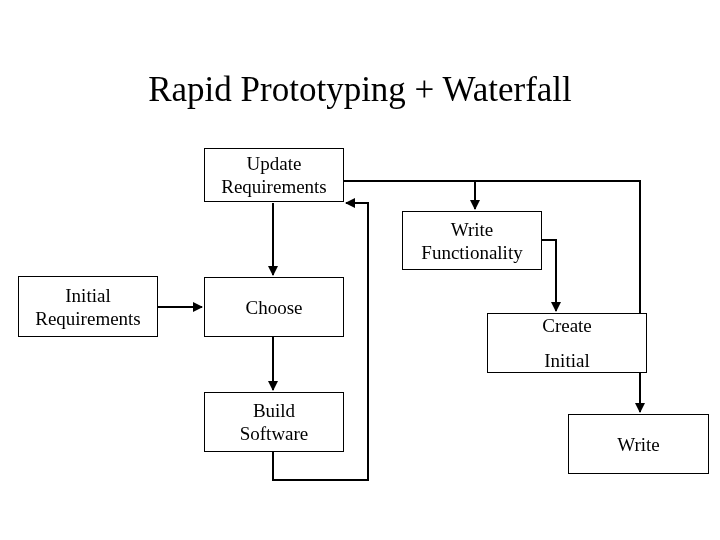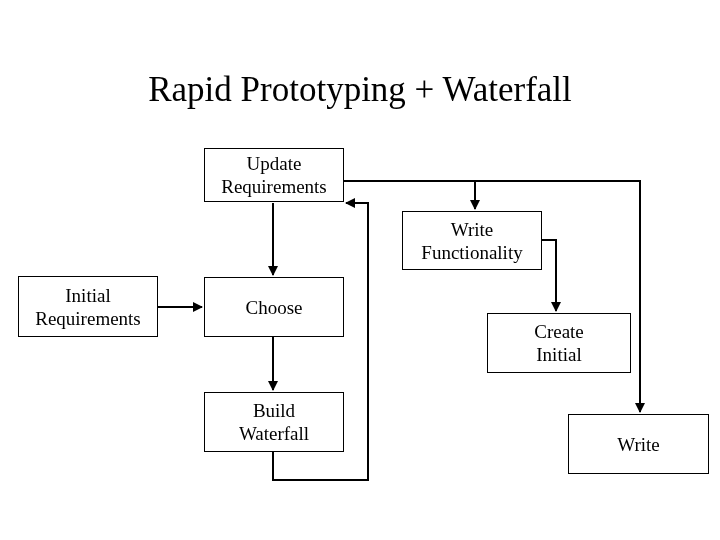--- a/index.html
+++ b/index.html
@@ -94,27 +94,27 @@
 
   <div class="node" style="left:18px; top:276px; width:140px; height:61px;">
     <span class="ln">Initial</span>
     <span class="ln">Requirements</span>
   </div>
 
   <div class="node" style="left:204px; top:277px; width:140px; height:60px;gap:44px;">
     <span class="ln">Choose</span>
   </div>
 
-  <div class="node" style="left:487px; top:313px; width:144px; height:60px;">
+  <div class="node" style="left:487px; top:313px; width:160px; height:60px;justify-content:space-between;">
     <span class="ln">Create</span>
     <span class="ln">Initial</span>
   </div>
 
   <div class="node" style="left:204px; top:392px; width:140px; height:60px;">
     <span class="ln">Build</span>
-    <span class="ln">Waterfall</span>
+    <span class="ln">Software</span>
   </div>
 
   <div class="node" style="left:568px; top:414px; width:141px; height:60px;">
     <span class="ln">Write</span>
   </div>
 
 </div>
 
 </body></html>

